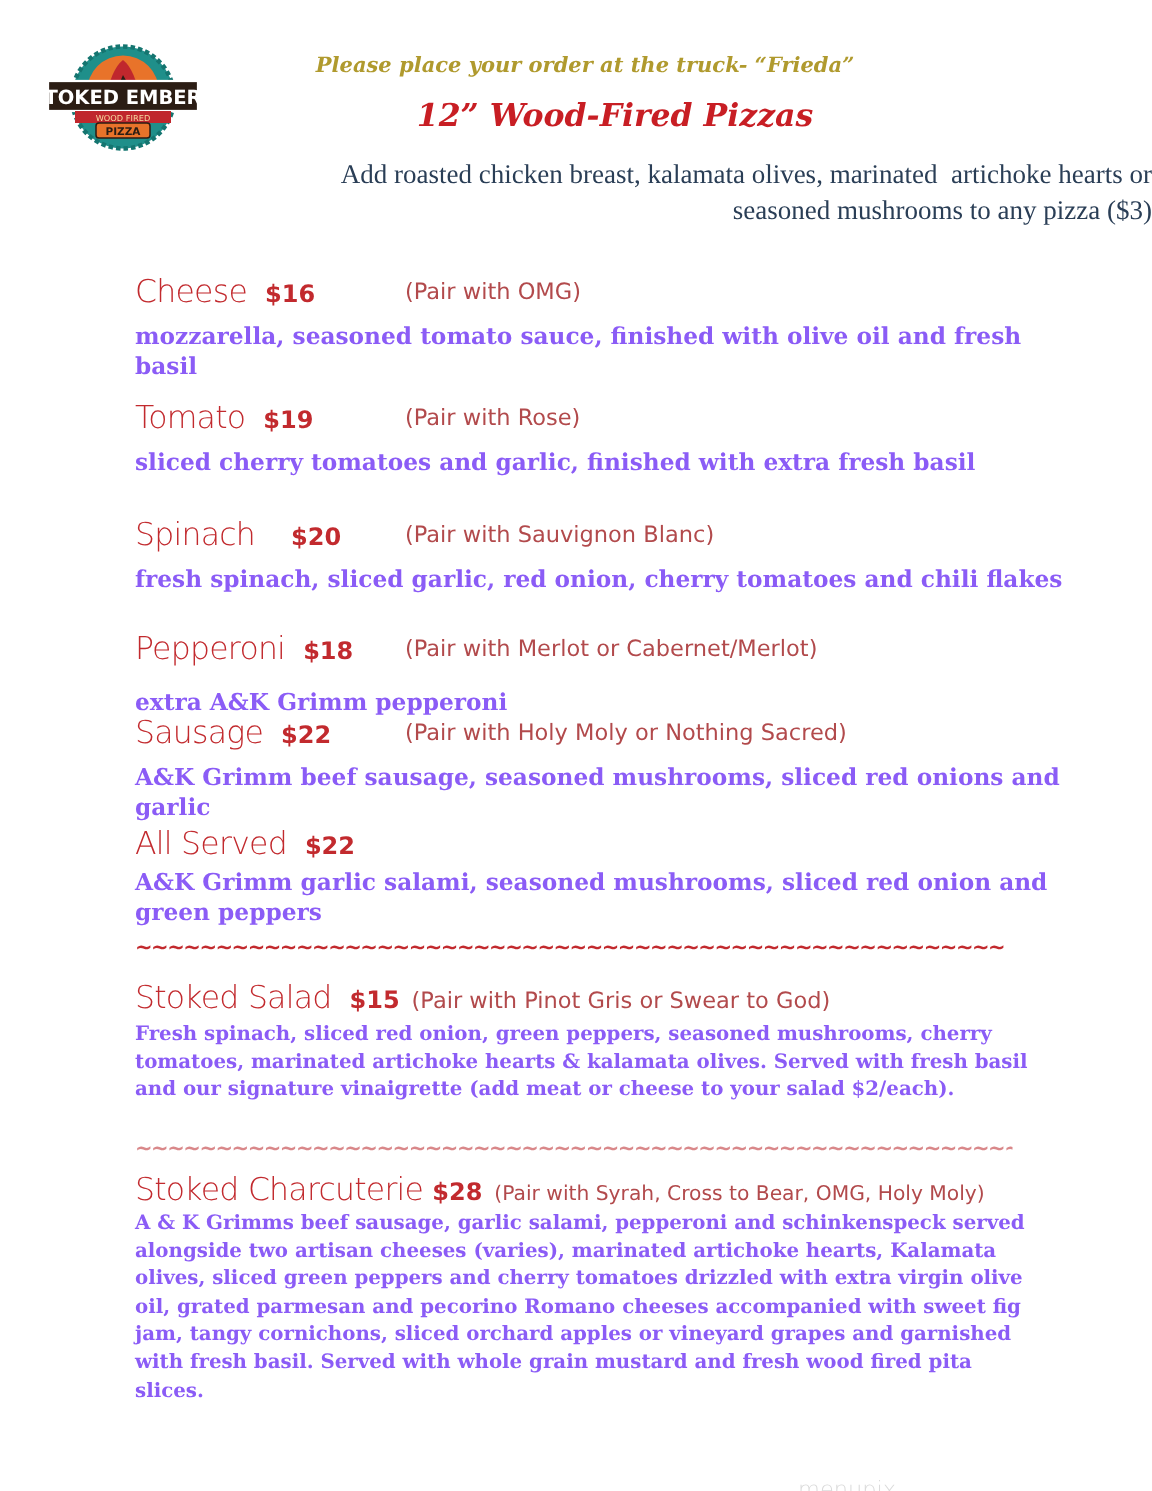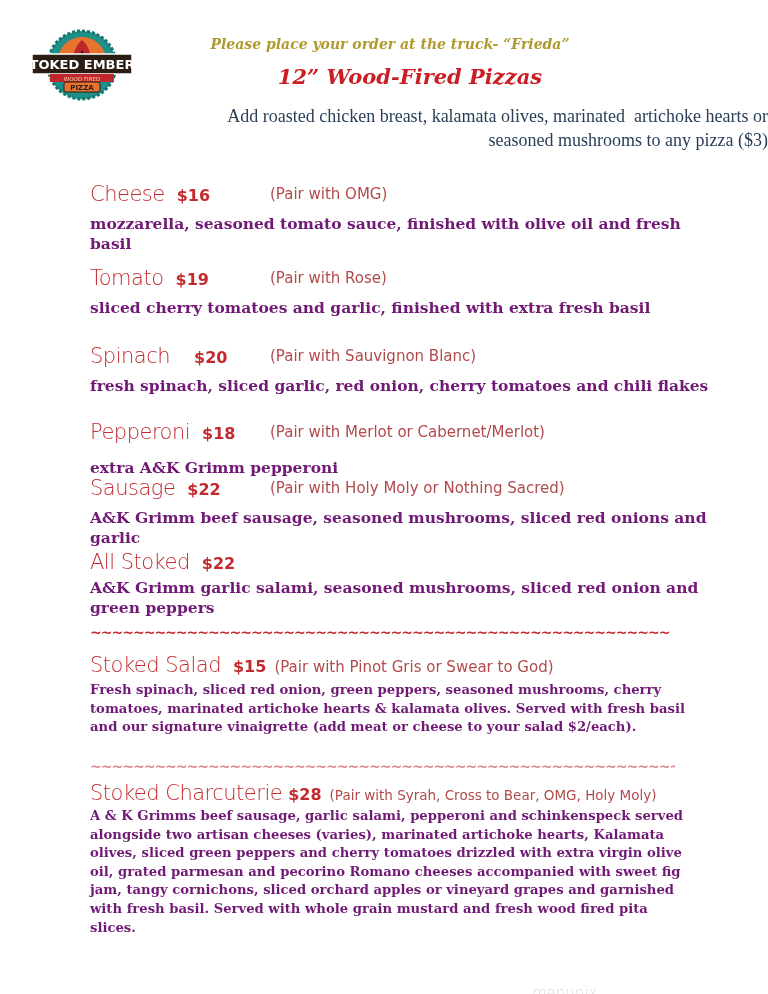--- a/index.html
+++ b/index.html
@@ -7,21 +7,21 @@
   .logo { position: absolute; left: 30px; top: 28px; width: 104px; height: 74px; }
   .header-note { position: absolute; left: 0; width: 780px; top: 36px; text-align: center; font-family: "DejaVu Serif", serif; font-style: italic; font-weight: bold; font-size: 14px; color: #b09a2e; }
   .header-title { position: absolute; left: 0; width: 820px; top: 64px; text-align: center; font-family: "DejaVu Serif", serif; font-style: italic; font-weight: bold; font-size: 21px; color: #c81e24; }
   .addon { position: absolute; left: 0; width: 768px; top: 104px; text-align: right; font-family: "Liberation Serif", serif; font-size: 18px; line-height: 24px; color: #2a3e56; }
   .item { position: absolute; left: 90px; width: 620px; }
   .item-head { font-family: "DejaVu Sans", sans-serif; color: #c22a2e; white-space: nowrap; height: 28px; line-height: 28px; }
   .item-name { font-size: 21px; font-weight: 300; letter-spacing: -0.5px; margin-top: 20px; }
   .item-price { font-size: 16px; font-weight: bold; margin-left: 12px; }
   .item-pair { font-size: 15px; color: #b24a4c; position: absolute; left: 180px; }
   .item-pair.inline { position: static; margin-left: 8px; }
-  .item-desc { font-family: "DejaVu Serif", serif; font-weight: bold; font-size: 15.5px; color: #701a75; line-height: 20px; margin-top: 6px; }
+  .item-desc { font-family: "DejaVu Serif", serif; font-weight: bold; font-size: 15.5px; color: #8b5cf6; line-height: 20px; margin-top: 6px; }
   .item-desc.small { font-size: 13.2px; line-height: 18.6px; margin-top: 2px; }
   .divider { position: absolute; left: 90px; width: 580px; color: #c22a2e; font-size: 14px; letter-spacing: -1px; white-space: nowrap; overflow: hidden; font-family: "DejaVu Sans", sans-serif; font-weight: bold; }
   .divider.light { color: #d9888a; }
   .watermark { position: absolute; left: 532px; top: 940px; font-family: "DejaVu Sans", sans-serif; font-size: 15px; color: rgba(150,150,150,0.35); font-weight: 300; margin-top: 44px; }
 </style>
 </head>
 <body>
 
 <div class="logo">
   <svg width="104" height="74" viewBox="0 0 104 74">
@@ -64,21 +64,21 @@
   <div class="item-head"><span class="item-name">Pepperoni</span><span class="item-price">$18</span><span class="item-pair">(Pair with Merlot or Cabernet/Merlot)</span></div>
   <div class="item-desc" style="margin-top:12px">extra A&amp;K Grimm pepperoni</div>
 </div>
 
 <div class="item" style="top:474px">
   <div class="item-head"><span class="item-name">Sausage</span><span class="item-price">$22</span><span class="item-pair">(Pair with Holy Moly or Nothing Sacred)</span></div>
   <div class="item-desc">A&amp;K Grimm beef sausage, seasoned mushrooms, sliced red onions and garlic</div>
 </div>
 
 <div class="item" style="top:548px">
-  <div class="item-head"><span class="item-name">All Stoked</span><span class="item-price">$22</span></div>
+  <div class="item-head"><span class="item-name">All Served</span><span class="item-price">$22</span></div>
   <div class="item-desc" style="margin-top:2px">A&amp;K Grimm garlic salami, seasoned mushrooms, sliced red onion and green peppers</div>
 </div>
 
 <div class="divider" style="top:624px">~~~~~~~~~~~~~~~~~~~~~~~~~~~~~~~~~~~~~~~~~~~~~~~~~~~~~~~~~~~~~~~~~~~~~~~~~~~~~~~~~~~~~~~~~~~~~~~~~</div>
 
 <div class="item" style="top:651px; width:600px">
   <div class="item-head"><span class="item-name">Stoked Salad</span><span class="item-price">$15</span><span class="item-pair inline">(Pair with Pinot Gris or Swear to God)</span></div>
   <div class="item-desc small">Fresh spinach, sliced red onion, green peppers, seasoned mushrooms, cherry tomatoes, marinated artichoke hearts &amp; kalamata olives.  Served with fresh basil and our signature vinaigrette (add meat or cheese to your salad $2/each).</div>
 </div>
 

